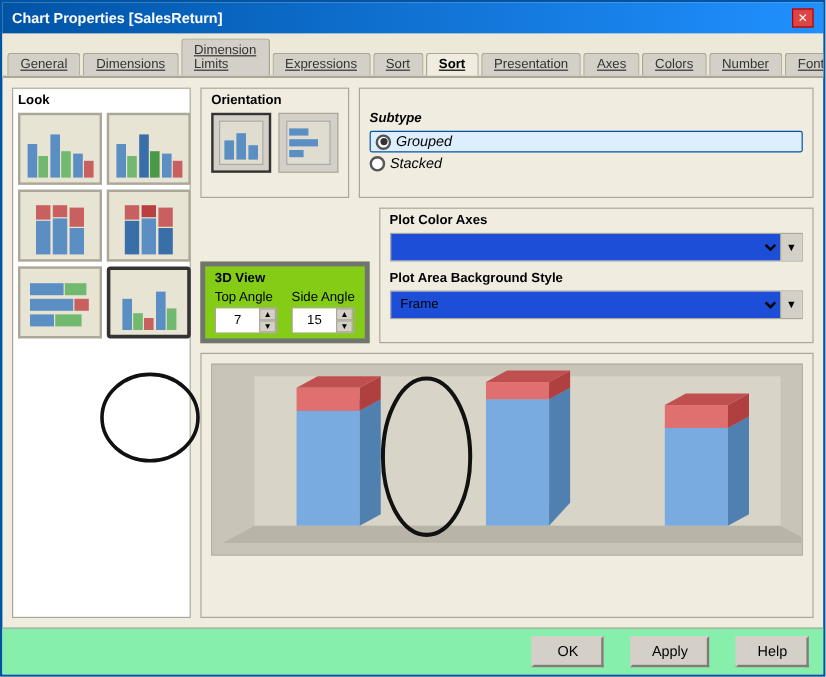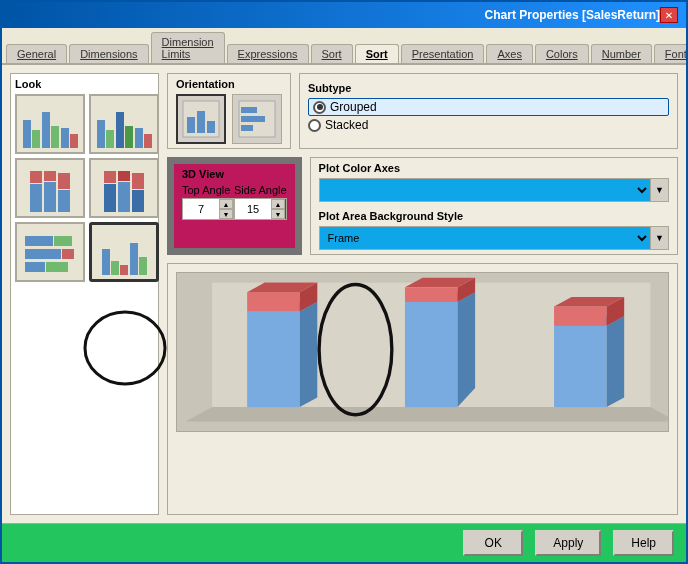--- a/index.html
+++ b/index.html
@@ -16,21 +16,21 @@
       position: relative;
       display: flex;
       flex-direction: column;
     }
     .title-bar {
       background: linear-gradient(to right, #0054a6, #2090ff);
       color: white;
       padding: 4px 8px;
       display: flex;
       align-items: center;
-      justify-content: flex-end;
+      justify-content: space-between;
       height: 26px;
       flex-shrink: 0;
     }
     .title-bar-text {
       font-size: 12px;
       font-weight: bold;
     }
     .title-bar-controls {
       display: flex;
       gap: 2px;
@@ -169,23 +169,24 @@
       display: flex;
       align-items: center;
       justify-content: center;
     }
     .orient-btn.selected {
       border: 2px solid #333;
     }
     
     .subtype-box {
       border: 1px solid #aca899;
-      padding: 8px 8px;
+      padding: 19px 8px;
       background: #f0ece0;
       flex: 1;
+      font-style: italic;
     }
     .radio-option {
       display: flex;
       align-items: center;
       gap: 4px;
       margin: 2px 0;
       cursor: pointer;
     }
     .radio-circle {
       width: 13px;
@@ -209,26 +210,28 @@
       border: 1px solid #0054a6;
       padding: 1px 4px;
       background: #ddeeff;
       border-radius: 2px;
       display: flex;
       align-items: center;
       gap: 4px;
     }
     
     .view3d-box {
-      border: 7px solid #737373;
+      border: 4px solid #737373;
       padding: 4px 8px;
-      background: #be185d;
+      background: #84cc16;
+      margin-top: 45px;
     }
     .angle-row {
       display: flex;
+      gap: 12px;
       margin-top: 4px;
     }
     .angle-item {
       display: flex;
       flex-direction: column;
       gap: 2px;
     }
     .angle-label {
       font-size: 11px;
     }
@@ -271,21 +274,21 @@
     .select-wrap {
       display: flex;
       border: 1px solid #aca899;
       background: white;
       margin-top: 2px;
     }
     .select-field {
       flex: 1;
       height: 22px;
       border: none;
-      background: #0ea5e9;
+      background: #1d4ed8;
       font-size: 11px;
       padding: 0 4px;
       outline: none;
     }
     .select-arrow {
       width: 18px;
       background: #d4d0c8;
       border-left: 1px solid #aca899;
       display: flex;
       align-items: center;
@@ -313,23 +316,23 @@
       position: relative;
       overflow: hidden;
       margin-top: 4px;
     }
     
     .bottom-bar {
       display: flex;
       justify-content: flex-end;
       align-items: center;
       padding: 6px 12px;
-      gap: 12px;
+      gap: 22px;
       border-top: 1px solid #aca899;
-      background: #22c55e;
+      background: #86efac;
       flex-shrink: 0;
     }
     .dialog-btn {
       padding: 4px 16px;
       border: 2px outset #d4d0c8;
       background: #d4d0c8;
       font-size: 12px;
       cursor: pointer;
       min-width: 60px;
     }

